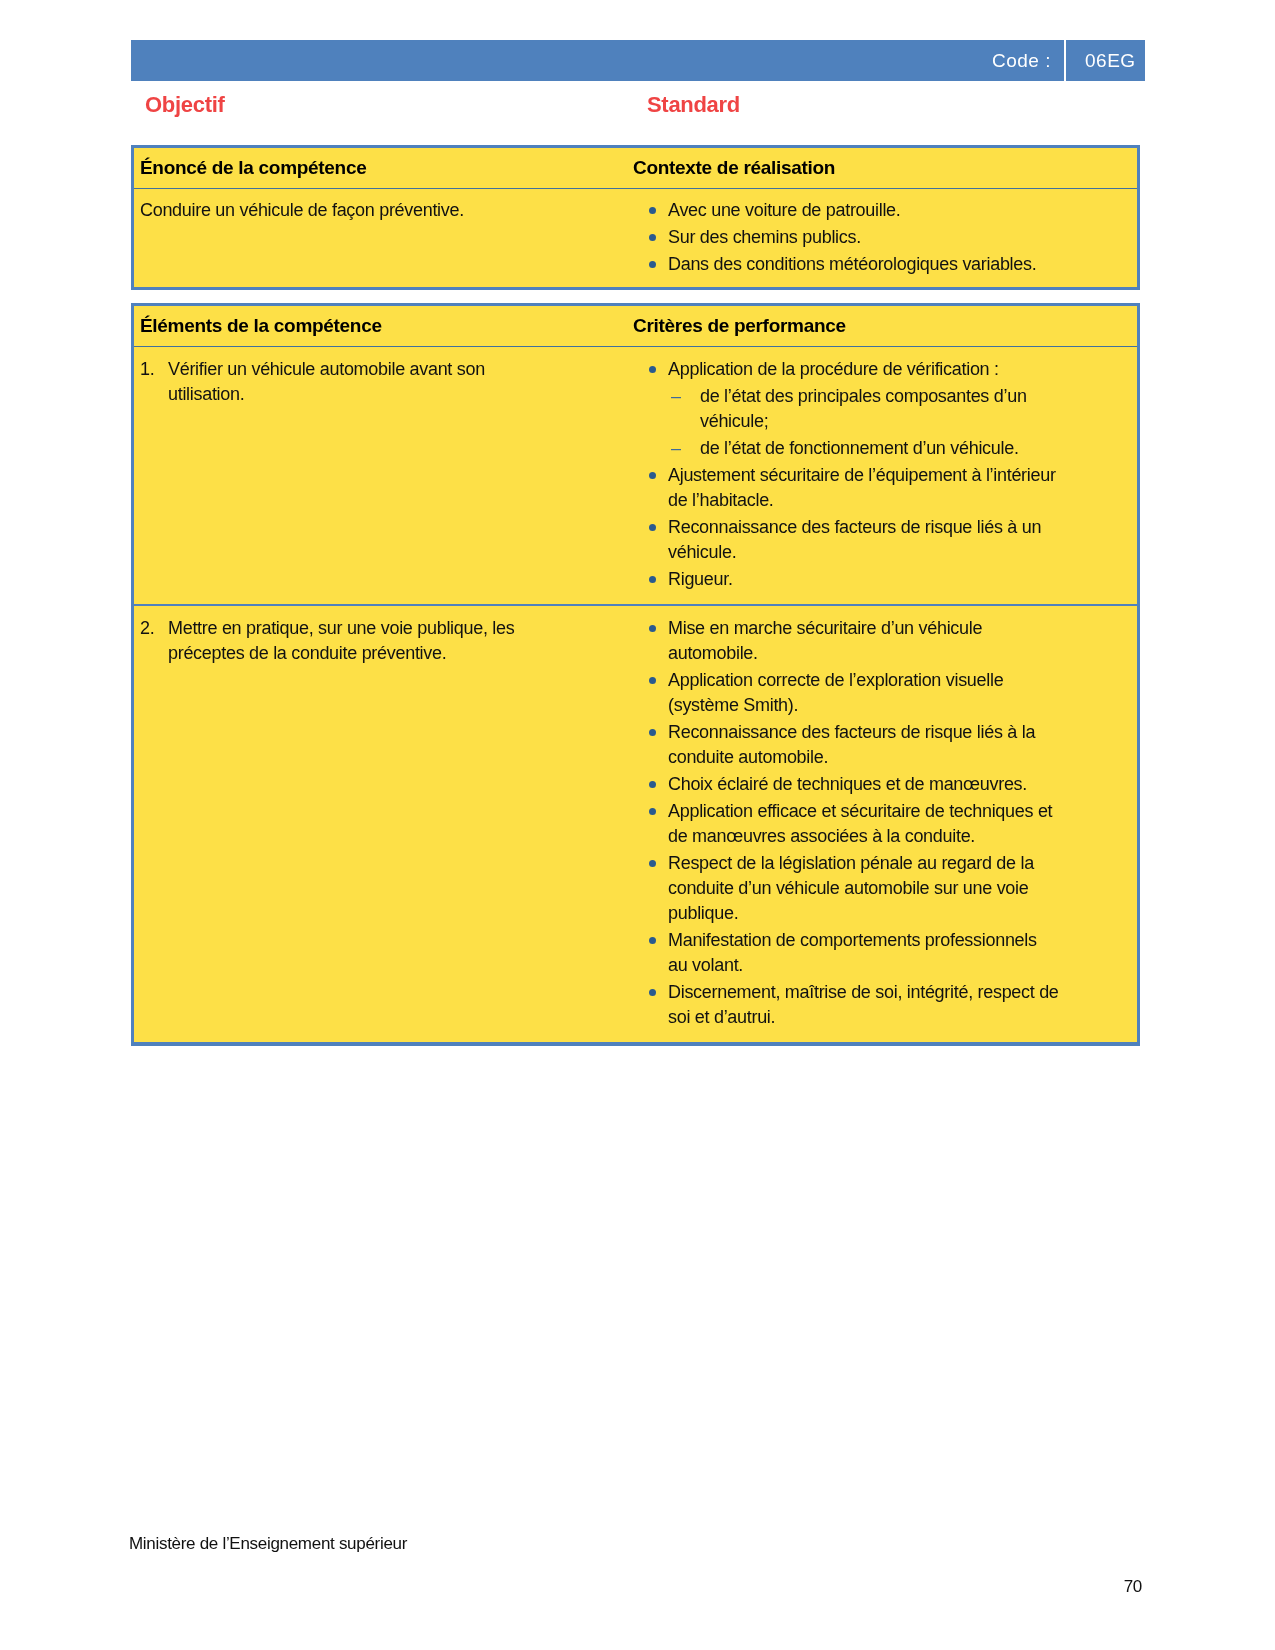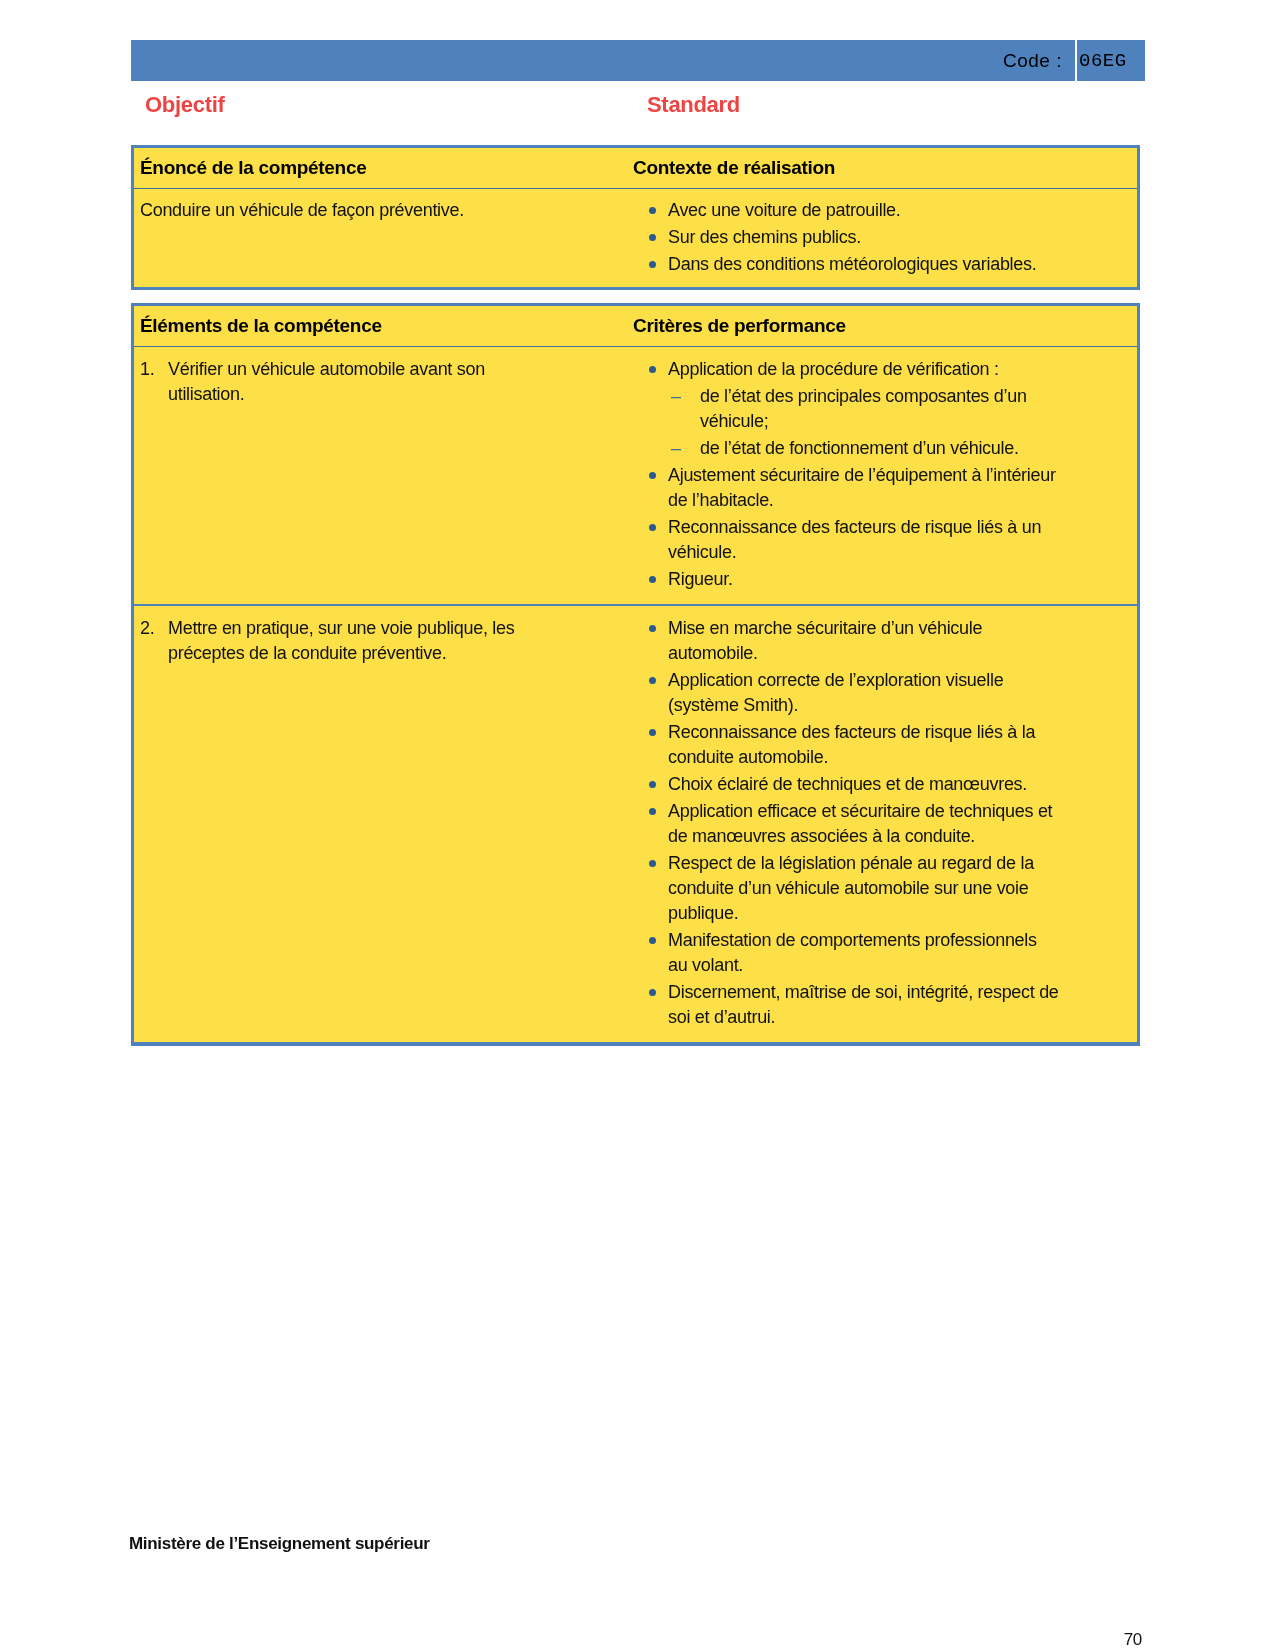--- a/index.html
+++ b/index.html
@@ -7,25 +7,25 @@
     width:1275px;height:1650px;position:relative;background:#ffffff;
     font-family:"Liberation Sans", sans-serif;color:#111111;
     letter-spacing:-0.3px;
   }
   .content{position:absolute;left:128px;top:0;width:1017px;}
   .doc-title{margin-top:71px;font-size:18px;line-height:22px;color:#1a1a1a;}
 
   
   .banner{
     margin-top:40px;margin-left:3px;width:1014px;height:41px;background:#4f81bd;
-    display:flex;align-items:center;justify-content:flex-end;color:#000000;font-size:19px;
+    display:flex;align-items:center;justify-content:flex-end;color:#ffffff;font-size:19px;
   }
   .banner .code-label{letter-spacing:0.5px;}
   .banner .divider{width:2px;align-self:stretch;background:#ffffff;margin-left:13px;}
-  .banner .code-value{width:68px;padding-left:2px;box-sizing:border-box;letter-spacing:0.5px;font-family:Liberation Mono, monospace;}
+  .banner .code-value{width:79px;padding-left:19px;box-sizing:border-box;letter-spacing:0.5px;}
 
   
   .headings{margin-top:11px;display:grid;grid-template-columns:519px 1fr;
     font-size:22px;font-weight:bold;color:#ef4444;line-height:26px;}
   .headings .h-left{padding-left:17px;}
 
   
   .tbl{margin-left:3px;width:1009px;box-sizing:border-box;border:3px solid #4f81bd;background:#fde047;}
   .tbl1{margin-top:27px;}
   .tbl2{margin-top:13px;border-bottom-width:4px;}
@@ -47,22 +47,22 @@
   ul.crit{list-style:none;margin:0;padding:0;font-size:18px;line-height:25px;}
   ul.crit li{position:relative;white-space:pre-line;margin-bottom:2px;}
   li.b{padding-left:35px;}
   li.b::before{
     content:"";position:absolute;left:16px;top:9px;width:7px;height:7px;
     border-radius:50%;background:#2a5a8e;
   }
   li.d{padding-left:67px;}
   li.d::before{content:"\2013";position:absolute;left:38px;top:0;color:#3f6a99;}
 
-  .footer-left{position:absolute;left:129px;top:1533px;font-size:17px;line-height:21px;font-weight:bold;}
-  .page-num{position:absolute;right:133px;top:1629px;font-size:17px;line-height:21px;}
+  .footer-left{position:absolute;left:129px;top:1533px;font-size:17px;line-height:21px;}
+  .page-num{position:absolute;right:133px;top:1576px;font-size:17px;line-height:21px;}
 </style>
 </head>
 <body>
 
 <div class="content">
 
 
   <div class="banner">
     <span class="code-label">Code :</span>
     <span class="divider"></span>

